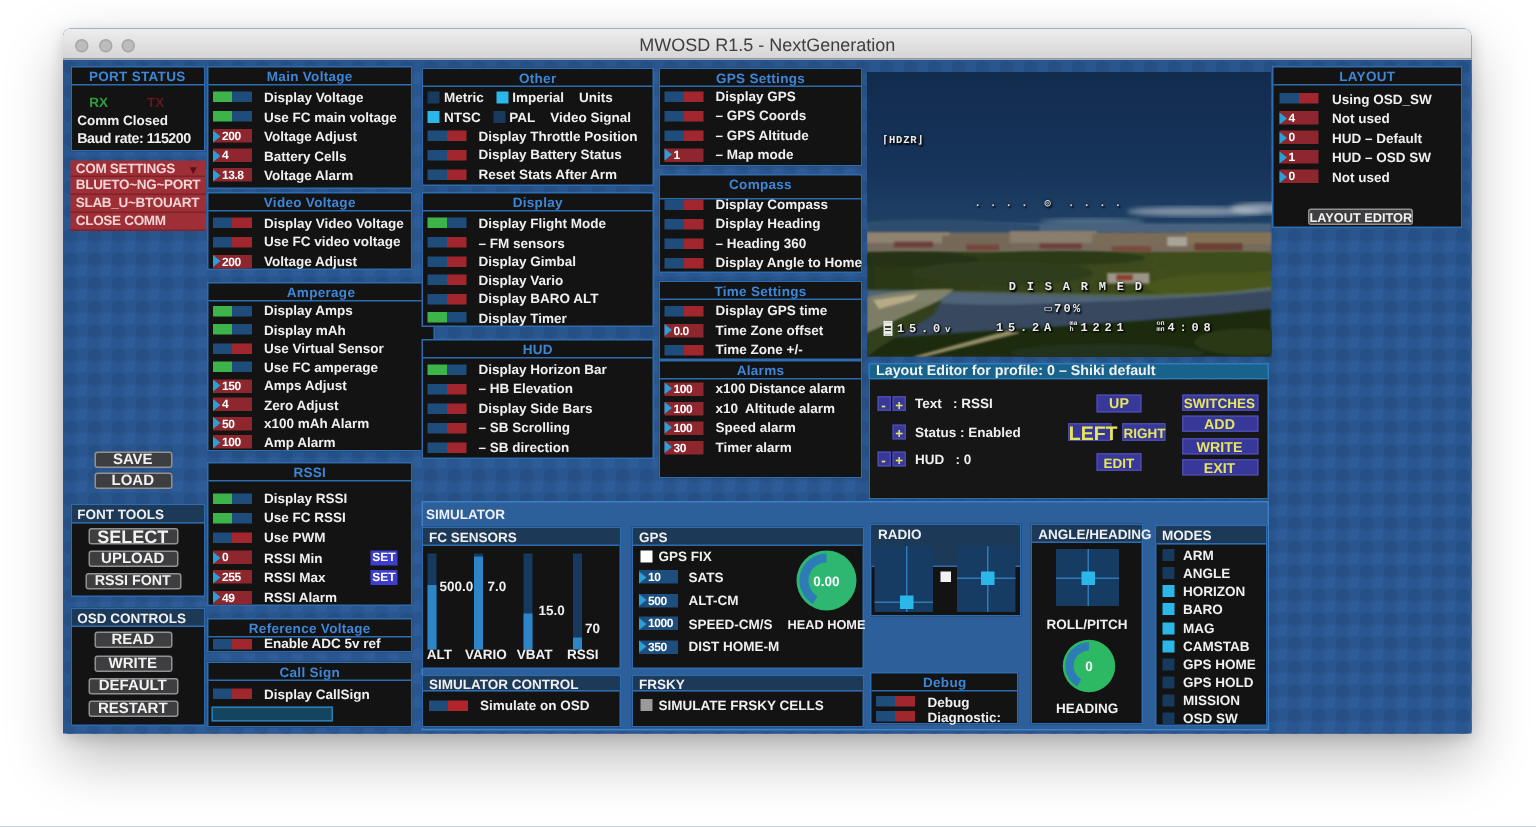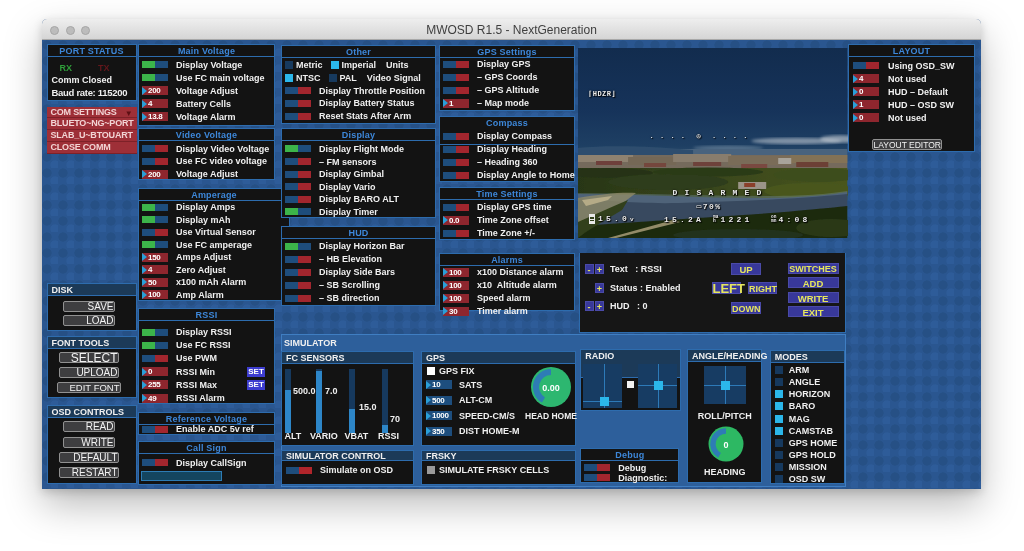--- a/index.html
+++ b/index.html
@@ -34,21 +34,21 @@
 .nbb {background:#1d4e7e}
 .tri {position:absolute;left:0;top:0.5px;width:0;height:0;border-left:5px solid #2a9fd8;
   border-top:4.25px solid transparent;border-bottom:4.25px solid transparent}
 .cb {width:8px;height:8px;flex:none;display:inline-block}
 .SET {margin-left:auto;margin-right:8px;background:#3d3dd0;color:#fff;font-style:normal;
   font-weight:bold;font-size:8px;width:18px;height:10px;text-align:center;line-height:10px;flex:none}
 .MR {height:11.75px;background:#9e2f37;color:#f2d4d4;font-weight:bold;font-size:9px;
   line-height:11.5px;padding-left:4px;position:relative;border-bottom:1px solid #7e2128;
   white-space:nowrap;letter-spacing:-0.2px}
 .BT {position:absolute;background:#3e3e40;border:1px solid #919191;border-radius:2px;color:#f2f2f2;
-  font-weight:normal;text-align:right;white-space:nowrap}
+  font-weight:bold;text-align:center;white-space:nowrap}
 .PB {position:absolute;background:#38389a;border:1px solid #4a4aa8;color:#e6e65e;font-weight:bold;
   text-align:center;white-space:nowrap}
 .LE {position:absolute;color:#f0f0f0;font-weight:bold;font-size:9px;white-space:pre}
 .OSD {position:absolute;color:#ececec;font-family:"Liberation Mono",monospace;font-weight:bold;
   white-space:nowrap;text-shadow:0 0 2px #000,1px 1px 1px #000}
 </style></head>
 <body>
 <div id="win">
  <div id="tbar">
   <div class="dot" style="left:8px"></div>
@@ -69,31 +69,28 @@
         <div class="R" style="left:4px;top:40.5px;right:1px">
           <span class="L" style="font-size:9.5px;letter-spacing:-0.3px">Baud rate: 115200</span>
         </div>
       </div>
 <div style="position:absolute;left:4.5px;top:66.5px;width:90px">
         <div class="MR">COM SETTINGS<span style="position:absolute;right:4px;top:1px;color:#5d1014;font-size:8px">▼</span></div>
         <div class="MR">BLUETO~NG~PORT</div>
         <div class="MR">SLAB_U~BTOUART</div>
         <div class="MR">CLOSE COMM</div>
       </div>
-<div class="P " style="left:4.5px;top:242.5px;width:90.0px;height:48.5px">
-        <div class="HW HWC" style="height:12px;line-height:12px">DISK</div>
-      </div>
 <div class="BT" style="left:20.5px;top:260.5px;width:52px;height:11px;line-height:10px;font-size:10px">SAVE</div>
       <div class="BT" style="left:20.5px;top:275.3px;width:52px;height:11px;line-height:10px;font-size:10px">LOAD</div>
 <div class="P " style="left:4.5px;top:295.5px;width:90.0px;height:62.5px">
         <div class="HW HWC" style="height:12px;line-height:12px">FONT TOOLS</div>
       </div>
 <div class="BT" style="left:16.5px;top:311.8px;width:60px;height:11px;line-height:10px;font-size:12px">SELECT</div>
 <div class="BT" style="left:16.5px;top:327.0px;width:60px;height:11px;line-height:10px;font-size:10px">UPLOAD</div>
-<div class="BT" style="left:14.5px;top:342.2px;width:64px;height:11px;line-height:10px;font-size:9.5px">EDIT FONT</div>
+<div class="BT" style="left:14.5px;top:342.2px;width:64px;height:11px;line-height:10px;font-size:9.5px">RSSI FONT</div>
 <div class="P " style="left:4.5px;top:365.0px;width:90.0px;height:78.5px">
         <div class="HW HWC" style="height:12px;line-height:12px">OSD CONTROLS</div>
       </div>
 <div class="BT" style="left:20.5px;top:381.4px;width:52px;height:11px;line-height:10px;font-size:10px">READ</div>
 <div class="BT" style="left:20.5px;top:396.6px;width:52px;height:11px;line-height:10px;font-size:10px">WRITE</div>
 <div class="BT" style="left:16.5px;top:411.8px;width:60px;height:11px;line-height:10px;font-size:10px">DEFAULT</div>
 <div class="BT" style="left:16.5px;top:426.9px;width:60px;height:11px;line-height:10px;font-size:10px">RESTART</div>
 <div class="P " style="left:96.0px;top:4.0px;width:137.0px;height:82.0px">
         <div class="HB" style="height:12px;line-height:12px">Main Voltage</div>
         <div class="R" style="left:3px;top:13.0px;right:1px">
@@ -341,21 +338,21 @@
         </div>
         <div class="R" style="left:3px;top:51.0px;right:1px">
           <i class="nb nbr">
             <b class="tri"></b>
             <span>1</span>
           </i>
           <span class="L lab">– Map mode</span>
         </div>
       </div>
 <div class="P " style="left:397.0px;top:76.0px;width:136.0px;height:65.5px">
-        <div class="HB" style="height:28px;line-height:12px">Compass</div>
+        <div class="HB" style="height:16px;line-height:12px">Compass</div>
         <div class="R" style="left:3px;top:12.5px;right:1px">
           <i class="tg tgoff"></i>
           <span class="L lab">Display Compass</span>
         </div>
         <div class="R" style="left:3px;top:25.5px;right:1px">
           <i class="tg tgoff"></i>
           <span class="L lab">Display Heading</span>
         </div>
         <div class="R" style="left:3px;top:38.5px;right:1px">
           <i class="tg tgoff"></i>
@@ -377,21 +374,21 @@
             <b class="tri"></b>
             <span>0.0</span>
           </i>
           <span class="L lab">Time Zone offset</span>
         </div>
         <div class="R" style="left:3px;top:39.0px;right:1px">
           <i class="tg tgoff"></i>
           <span class="L lab">Time Zone +/-</span>
         </div>
       </div>
-<div class="P " style="left:397.0px;top:213px;width:136.0px;height:58px">
+<div class="P " style="left:397.0px;top:200px;width:136.0px;height:79px">
         <div class="HB" style="height:12px;line-height:12px">Alarms</div>
         <div class="R" style="left:3px;top:11.9px;right:1px">
           <i class="nb nbr">
             <b class="tri"></b>
             <span>100</span>
           </i>
           <span class="L lab">x100 Distance alarm</span>
         </div>
         <div class="R" style="left:3px;top:24.9px;right:1px">
           <i class="nb nbr">
@@ -477,33 +474,34 @@
 <ellipse cx="253" cy="180" rx="35" ry="9" fill="#2a3918" filter="url(#b1)"></ellipse>
 </svg></div>
 <div class="OSD" style="left:546.0px;top:54.2px;font-size:7px;letter-spacing:0.5px;transform:translate(0,-50%);">⌈HDZR⌋</div>
 <div class="OSD" style="left:657.0px;top:96.0px;font-size:7px;letter-spacing:1px;transform:translate(-50%,-50%);">. . . . &nbsp;◎&nbsp; . . . .</div>
 <div class="OSD" style="left:678.5px;top:151.5px;font-size:8px;letter-spacing:7.2px;transform:translate(-50%,-50%);">DISARMED</div>
 <div class="OSD" style="left:667.0px;top:165.5px;font-size:8px;letter-spacing:1.5px;transform:translate(-50%,-50%);">▭70%</div>
 <div class="OSD" style="left:547.0px;top:178.5px;font-size:8px;letter-spacing:3.2px;transform:translate(0,-50%);"><span style="display:inline-block;width:6px;height:10px;border:1px solid #e8e8e8;background:linear-gradient(#e8e8e8 30%,transparent 30%,transparent 45%,#e8e8e8 45%,#e8e8e8 60%,transparent 60%,transparent 75%,#e8e8e8 75%);vertical-align:middle;margin-right:3px"></span>15.0<span style="font-size:6px">v</span></div>
 <div class="OSD" style="left:622.0px;top:178.5px;font-size:8px;letter-spacing:3.2px;transform:translate(0,-50%);">15.2A</div>
 <div class="OSD" style="left:671.0px;top:178.5px;font-size:8px;letter-spacing:3.2px;transform:translate(0,-50%);"><span style="display:inline-block;font-size:4.5px;letter-spacing:0;line-height:4px;vertical-align:middle;margin-right:2px">ma<br>h</span>1221</div>
 <div class="OSD" style="left:729.0px;top:178.5px;font-size:8px;letter-spacing:3.2px;transform:translate(0,-50%);"><span style="display:inline-block;font-size:4.5px;letter-spacing:0;line-height:4px;vertical-align:middle;margin-right:2px">on<br>mn</span>4:08</div>
+<div style="position:absolute;left:537px;top:202.3px;width:266.6px;height:11.1px;background:#17638b;border:1px solid #2d7cb5;box-sizing:border-box;color:#f2f2f2;font-size:9.5px;font-weight:bold;line-height:10px;padding-left:4px">Layout Editor for profile: 0 – Shiki default</div>
 <div style="position:absolute;left:537px;top:213.4px;width:266.6px;height:80px;background:#161616;border:1px solid #2d6cae;border-top:none;box-sizing:border-box">
         <div class="PB" style="left:4.5px;top:11.0px;width:9px;height:10px;line-height:10px;font-size:9px">-</div>
         <div class="PB" style="left:15.0px;top:11.0px;width:9px;height:10px;line-height:10px;font-size:9px">+</div>
         <div class="PB" style="left:15.0px;top:29.5px;width:9px;height:10px;line-height:10px;font-size:9px">+</div>
         <div class="PB" style="left:4.5px;top:48.0px;width:9px;height:10px;line-height:10px;font-size:9px">-</div>
         <div class="PB" style="left:15.0px;top:48.0px;width:9px;height:10px;line-height:10px;font-size:9px">+</div>
         <div class="LE" style="left:30px;top:11px">Text&nbsp;&nbsp;&nbsp;: RSSI</div>
         <div class="LE" style="left:30px;top:29.5px">Status : Enabled</div>
         <div class="LE" style="left:30px;top:48px">HUD&nbsp;&nbsp;&nbsp;: 0</div>
         <div class="PB" style="left:151.0px;top:10.0px;width:30px;height:12px;line-height:12px;font-size:9.5px">UP</div>
         <div class="PB" style="left:131.5px;top:29.0px;width:29px;height:12px;line-height:12px;font-size:13px">LEFT</div>
         <div class="PB" style="left:168.0px;top:29.0px;width:29px;height:12px;line-height:12px;font-size:9px">RIGHT</div>
-        <div class="PB" style="left:151.0px;top:48.5px;width:30px;height:12px;line-height:12px;font-size:9px">DOWN</div>
+        <div class="PB" style="left:151.0px;top:48.5px;width:30px;height:12px;line-height:12px;font-size:9px">EDIT</div>
         <div class="PB" style="left:207.5px;top:10.0px;width:51px;height:11px;line-height:11px;font-size:9px">SWITCHES</div>
         <div class="PB" style="left:207.5px;top:24.0px;width:51px;height:11px;line-height:11px;font-size:9.5px">ADD</div>
         <div class="PB" style="left:207.5px;top:38.5px;width:51px;height:11px;line-height:11px;font-size:9.5px">WRITE</div>
         <div class="PB" style="left:207.5px;top:53.0px;width:51px;height:11px;line-height:11px;font-size:9.5px">EXIT</div>
       </div>
 <div class="P " style="left:806.0px;top:4.0px;width:127.0px;height:108.0px">
         <div class="HB" style="height:12px;line-height:12px">LAYOUT</div>
         <div class="R" style="left:4px;top:14.0px;right:1px">
           <i class="tg tgoff"></i>
           <span class="L lab2">Using OSD_SW</span>

